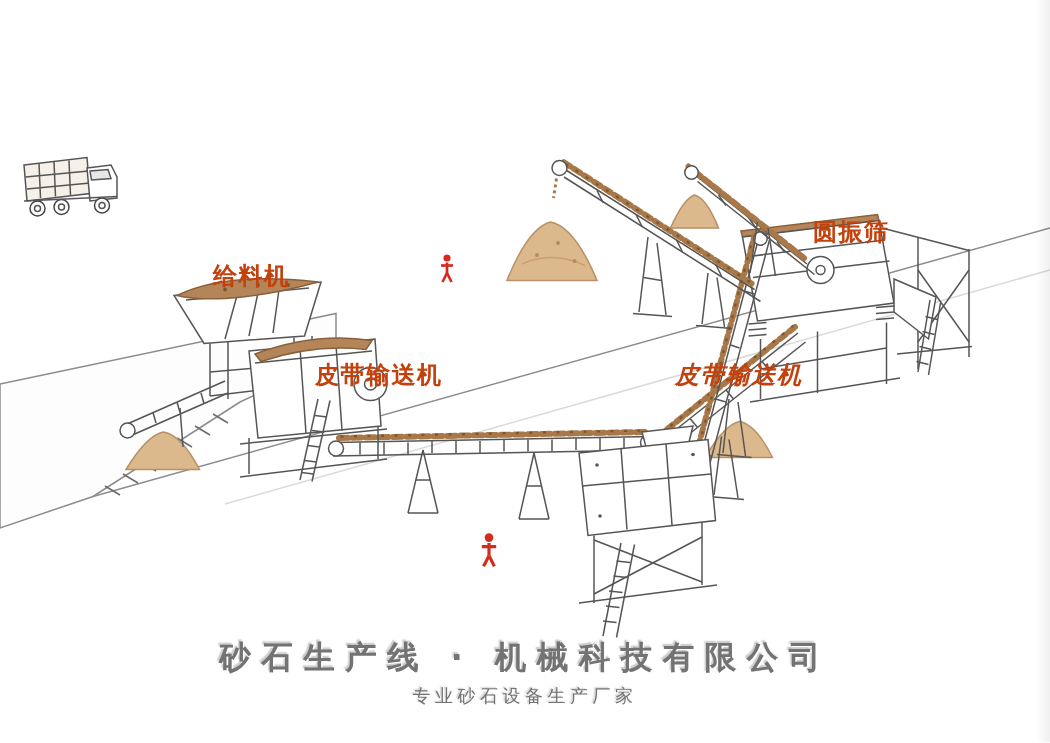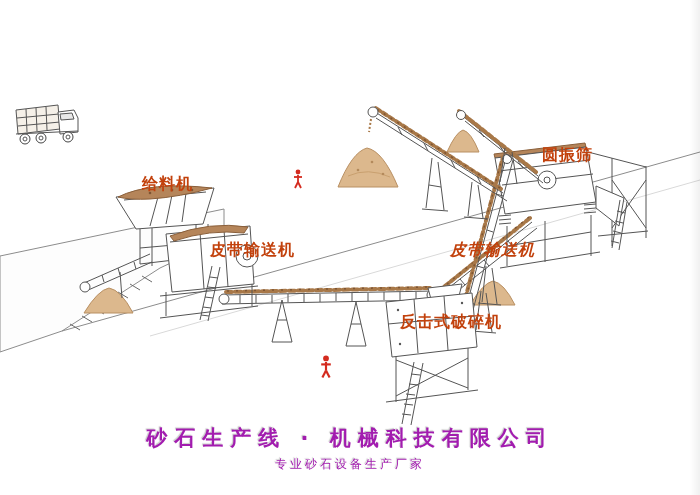--- a/index.html
+++ b/index.html
@@ -21,21 +21,21 @@
     white-space:nowrap;
     font-family:"DejaVu Sans","Liberation Sans",sans-serif;
   }
   .lbl-feeder{left:142px;top:176px;text-align:right;}
   .lbl-jaw{left:210px;top:242px;}
   .lbl-belt{left:450px;top:242px;font-style:italic;}
   .lbl-impact{left:400px;top:314px;}
   .lbl-screen{left:542px;top:147px;}
   .watermark{
     position:absolute;left:0;right:0;text-align:center;
-    color:#a21caf;
+    color:#737373;
     text-shadow:1px 1px 0 #ffffff,-1px -1px 1px #c9c9c9;
     white-space:nowrap;
   }
   .wm1{top:424px;font-size:21px;letter-spacing:7px;font-weight:bold;}
   .wm2{top:456px;font-size:12px;letter-spacing:3px;}
   .edge-right{
     position:absolute;top:0;right:0;width:10px;height:100%;
     background:linear-gradient(to right, rgba(0,0,0,0), rgba(0,0,0,0.06));
   }
 </style>
@@ -300,20 +300,19 @@
           <path d="M-4,7 L4,7" fill="none"></path>
         <path d="M0,12 L-3,18" fill="none"></path>
           <path d="M0,12 L3,18" fill="none"></path>
       </g>
     </g>
   </svg>
 
   <div class="mlabel lbl-feeder">给料机</div>
   <div class="mlabel lbl-jaw">皮带输送机</div>
   <div class="mlabel lbl-belt">皮带输送机</div>
-  <div class="mlabel lbl-impact">反击式破碎机</div>
   <div class="mlabel lbl-screen">圆振筛</div>
 
   <div class="watermark wm1">砂石生产线 · 机械科技有限公司</div>
   <div class="watermark wm2">专业砂石设备生产厂家</div>
 
   <div class="edge-right"></div>
 </div>
 
 </body></html>

